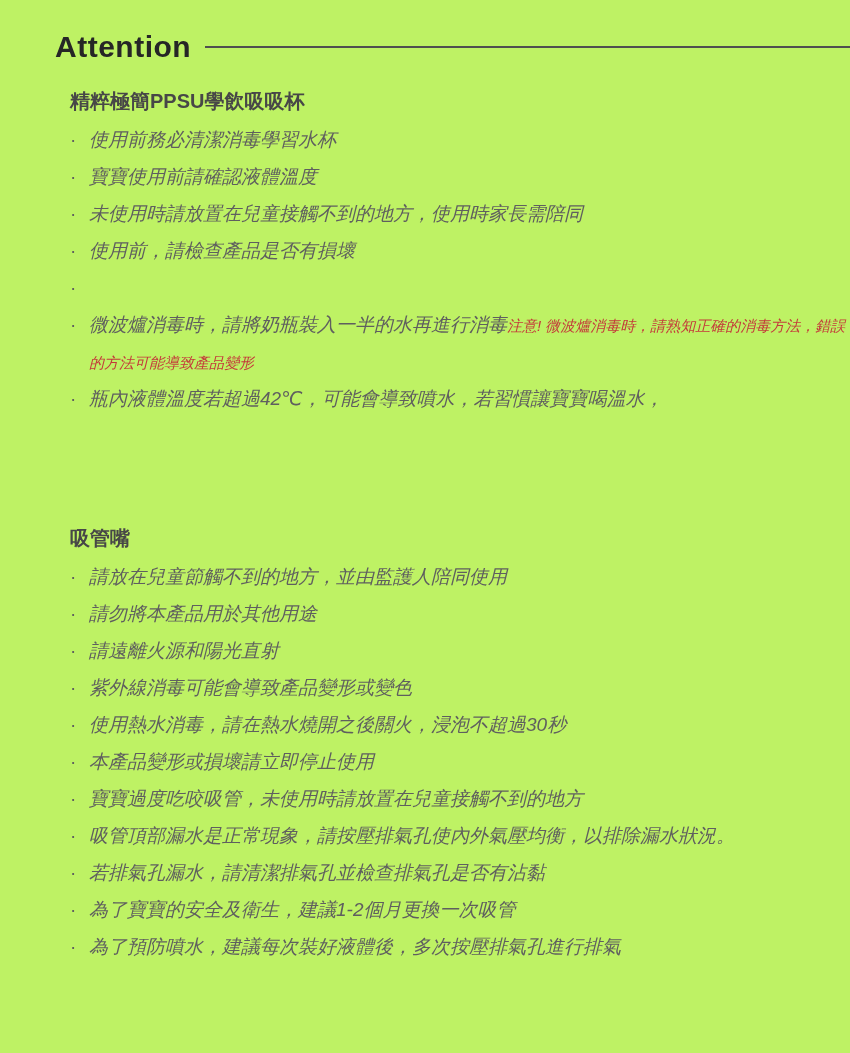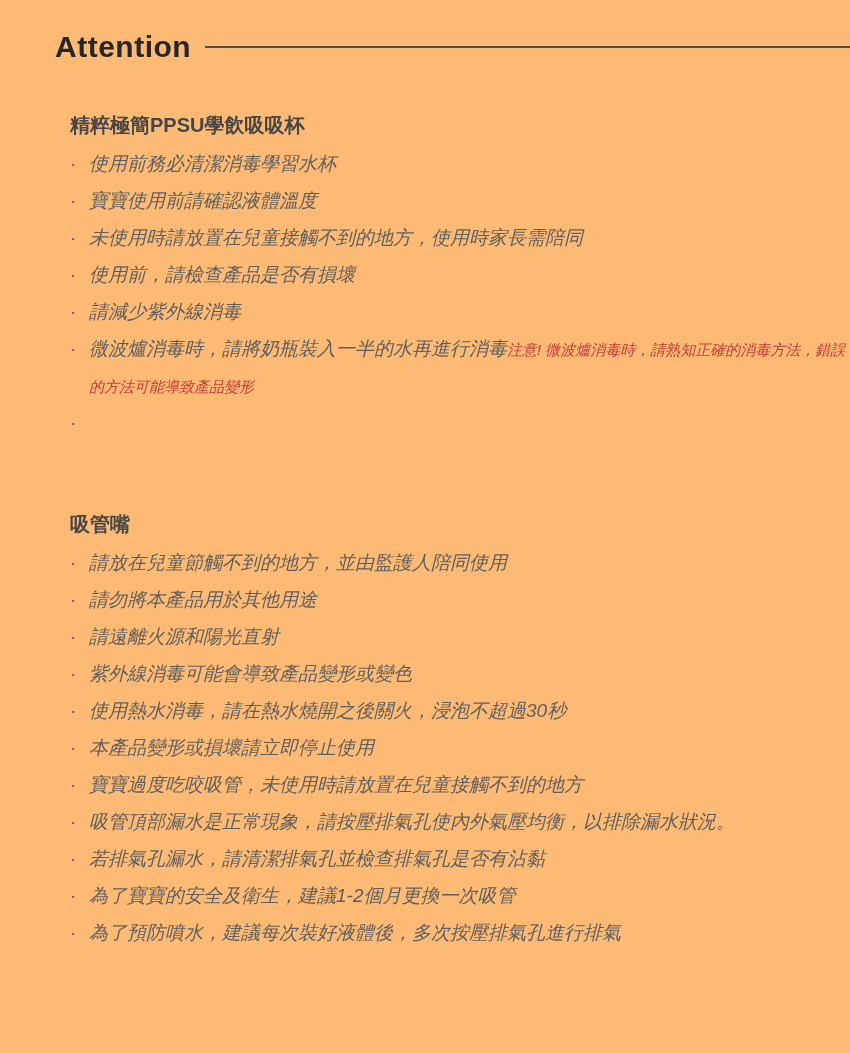--- a/index.html
+++ b/index.html
@@ -6,21 +6,21 @@
     margin: 0;
     padding: 0;
     background: #ffffff;
   }
   .page {
     position: relative;
     width: 850px;
     height: 1053px;
     box-sizing: border-box;
     padding: 30px 0 0 55px;
-    background: #fdba74;
+    background: #bef264;
     font-family: "Liberation Sans", "DejaVu Sans", sans-serif;
     overflow: hidden;
   }
   .attention-row {
     display: flex;
     align-items: center;
   }
   .attention-title {
     font-size: 30px;
     font-weight: 800;
@@ -30,22 +30,22 @@
   }
   .rule {
     flex: 1;
     height: 2px;
     background: #4f4f4f;
     margin-left: 14px;
   }
   .section {
     padding-left: 15px;
   }
-  .section-1 { margin-top: 48px; }
-  .section-2 { margin-top: 70px; }
+  .section-1 { margin-top: 24px; }
+  .section-2 { margin-top: 108px; }
   .section-title {
     font-size: 20px;
     font-weight: 700;
     color: #474747;
     margin: 0;
     line-height: 26px;
   }
   ul.items {
     list-style: none;
     margin: 7px 0 0 0;
@@ -96,29 +96,29 @@
       <li class="item">
         <span class="bullet">·</span>
         <span class="item-body">未使用時請放置在兒童接觸不到的地方，使用時家長需陪同</span>
       </li>
       <li class="item">
         <span class="bullet">·</span>
         <span class="item-body">使用前，請檢查產品是否有損壞</span>
       </li>
       <li class="item">
         <span class="bullet">·</span>
-        <span class="item-body"><span class="cont">請減少紫外線消毒</span></span>
+        <span class="item-body"></span>
       </li>
       <li class="item">
         <span class="bullet">·</span>
         <span class="item-body"><span>微波爐消毒時，請將奶瓶裝入一半的水再進行消毒</span><span class="note">注意! 微波爐消毒時，請熟知正確的消毒方法，錯誤的方法可能導致產品變形</span></span>
       </li>
       <li class="item">
         <span class="bullet">·</span>
-        <span class="item-body"></span>
+        <span class="item-body"><span>瓶內液體溫度若超過42℃，可能會導致噴水，若習慣讓寶寶喝溫水，</span></span>
       </li>
     </ul>
   </div>
 
   <div class="section section-2">
     <h3 class="section-title">吸管嘴</h3>
     <ul class="items">
       <li class="item">
         <span class="bullet">·</span>
         <span class="item-body">請放在兒童節觸不到的地方，並由監護人陪同使用</span>

